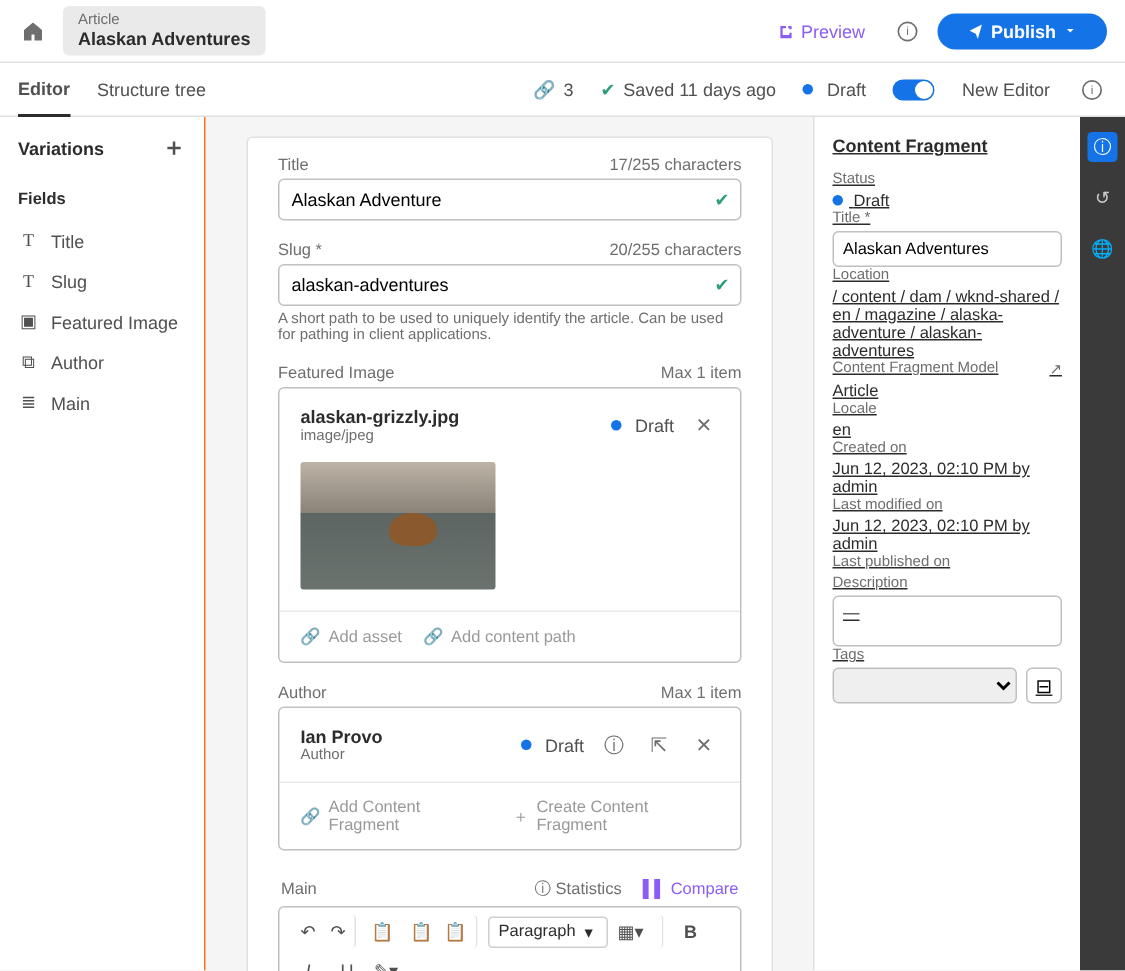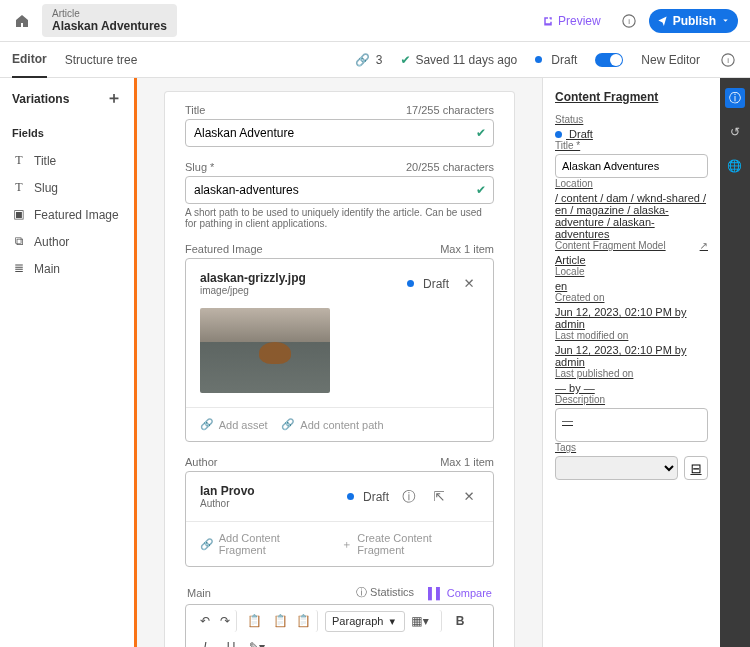--- a/index.html
+++ b/index.html
@@ -4,29 +4,29 @@
 <style>
 * { margin: 0; padding: 0; box-sizing: border-box; font-family: -apple-system, BlinkMacSystemFont, "Segoe UI", sans-serif; }
 body { background: #f5f5f5; font-size: 12px; color: #2c2c2c; }
 .top-bar { display: flex; align-items: center; height: 42px; padding: 0 12px; background: #fff; border-bottom: 1px solid #e0e0e0; gap: 10px; }
 .icon-btn { width: 20px; height: 20px; display: inline-flex; align-items: center; justify-content: center; cursor: pointer; color: #6e6e6e; border: none; background: none; }
 .breadcrumb { display: flex; flex-direction: column; padding: 4px 10px; background: #eaeaea; border-radius: 4px; min-width: 80px; }
 .breadcrumb-type { font-size: 10px; color: #6e6e6e; }
 .breadcrumb-title { font-size: 12px; font-weight: 600; }
 .spacer { flex: 1; }
 .preview-link { color: #999; margin-right: 8px; display:inline-flex; align-items:center; gap:4px; font-size:12px;}
-.publish-btn { background: #1473e6; color: #fff; border: none; border-radius: 14px; padding: 5px 8px; font-size: 12px; font-weight:600; display:inline-flex; align-items:center; gap:5px; cursor:pointer;}
+.publish-btn { background: #1473e6; color: #fff; border: none; border-radius: 14px; padding: 5px 20px; font-size: 12px; font-weight:600; display:inline-flex; align-items:center; gap:5px; cursor:pointer;}
 .sub-bar { display: flex; align-items: center; height: 36px; padding: 0 12px; background: #fff; border-bottom: 1px solid #e0e0e0; gap:18px; font-size:12px;}
 .tab { padding: 10px 0; color: #505050; cursor:pointer; }
 .tab.active { border-bottom: 2px solid #2c2c2c; font-weight:600;}
 .status-item { display:inline-flex; align-items:center; gap:5px; color:#505050; }
 .toggle { width:28px; height:14px; background:#1473e6; border-radius:7px; position:relative; }
 .toggle:after{content:"";position:absolute;right:1px;top:1px;width:12px;height:12px;background:#fff;border-radius:50%;}
 .main { display:flex; height:calc(100vh - 78px);}
-.left-panel { width:137px; background:#fff; border-right:3px solid #f97316; display:flex; flex-direction:column;}
+.left-panel { width:137px; background:#fff; border-right:1px solid #f97316; display:flex; flex-direction:column;}
 .panel-head { display:flex; align-items:center; justify-content:space-between; padding:10px 12px; font-weight:600; font-size:12px;}
 .plus { font-size:16px; color:#505050; cursor:pointer; }
 .fields-head { padding:8px 12px; font-weight:600; font-size:11px;}
 .field-item{ display:flex; align-items:center; gap:8px; padding:6px 12px; color:#505050; cursor:pointer;}
 .field-item .ico{ width:14px; text-align:center; font-family: serif;}
 .editor { flex:1; overflow-y:auto; padding:14px 28px 30px 28px;}
 .canvas { background:#fff; border-radius:3px; box-shadow:0 0 0 1px #e0e0e0; padding:12px 20px 20px 20px; max-width:510px; margin:0 auto;}
 .field-block{ margin-bottom:14px;}
 .field-label-row{ display:flex; justify-content:space-between; font-size:11px; color:#6e6e6e; margin-bottom:3px;}
 .text-input{ width:100%; border:1px solid #c0c0c0; border-radius:4px; padding:6px 8px; font-size:12px; position:relative;}
@@ -285,21 +285,20 @@
       <span>↗</span>
     </div>
     <div class="meta-val">Article</div>
     <div class="meta-label">Locale</div>
     <div class="meta-val">en</div>
     <div class="meta-label">Created on</div>
     <div class="meta-val">Jun 12, 2023, 02:10 PM by admin</div>
     <div class="meta-label">Last modified on</div>
     <div class="meta-val">Jun 12, 2023, 02:10 PM by admin</div>
     <div class="meta-label">Last published on</div>
-    <div class="meta-val">— by —</div>
     <div class="meta-label">Description</div>
     <div class="small-input" style="height:34px"><span>—</span></div>
     <div class="meta-label">Tags</div>
     <div class="tags-row">
       <select></select>
       <button>⊟</button>
     </div>
   </div>
 
   <div class="right-rail">

